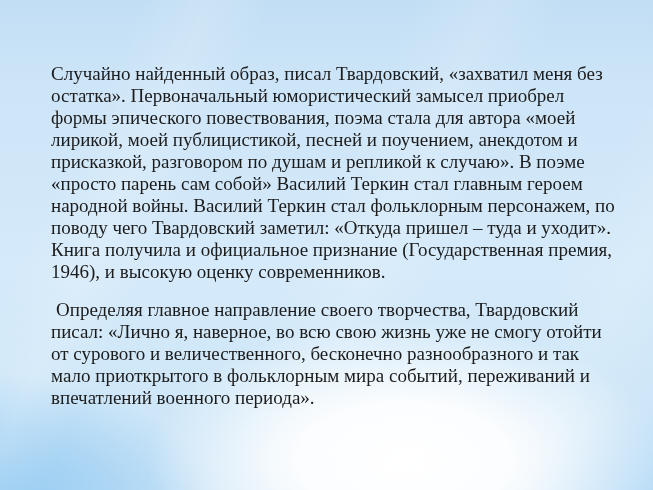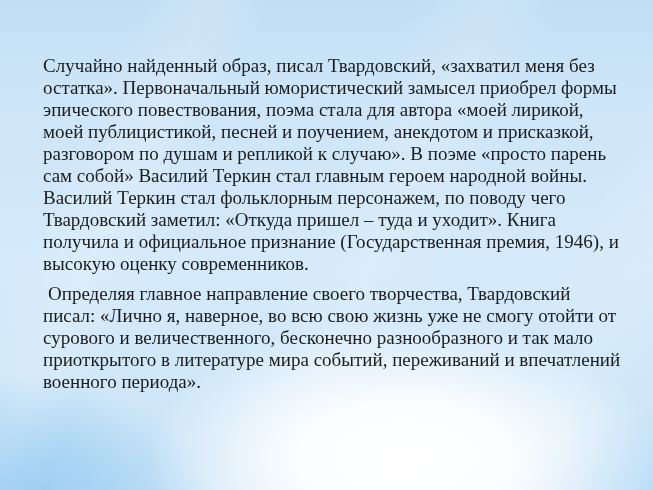--- a/index.html
+++ b/index.html
@@ -50,30 +50,30 @@
     top: 47px;
     width: 596px;
     color: #1c1c1c;
     font-size: 19px;
     line-height: 22px;
     text-align: left;
     letter-spacing: 0px;
   }
 
   .text-block p {
-    margin: 8px;
+    margin: 16px;
     padding: 0;
   }
 
   .text-block p + p {
     text-indent: 5px;
   }
 </style>
 </head>
 <body>
 
 <div class="slide">
   <div class="rays"></div>
   <div class="text-block">
     <p>Случайно найденный образ, писал Твардовский, «захватил меня без остатка». Первоначальный юмористический замысел приобрел формы эпического повествования, поэма стала для автора «моей лирикой, моей публицистикой, песней и поучением, анекдотом и присказкой, разговором по душам и репликой к случаю». В поэме «просто парень сам собой» Василий Теркин стал главным героем народной войны. Василий Теркин стал фольклорным персонажем, по поводу чего Твардовский заметил: «Откуда пришел – туда и уходит». Книга получила и официальное признание (Государственная премия, 1946), и высокую оценку современников.</p>
-    <p>Определяя главное направление своего творчества, Твардовский писал: «Лично я, наверное, во всю свою жизнь уже не смогу отойти от сурового и величественного, бесконечно разнообразного и так мало приоткрытого в литературе мира событий, переживаний и впечатлений военного периода».</p>
+    <p>Определяя главное направление своего творчества, Твардовский писал: «Лично я, наверное, во всю свою жизнь уже не смогу отойти от сурового и величественного, бесконечно разнообразного и так мало приоткрытого в фольклорным мира событий, переживаний и впечатлений военного периода».</p>
   </div>
 </div>
 
 </body></html>

